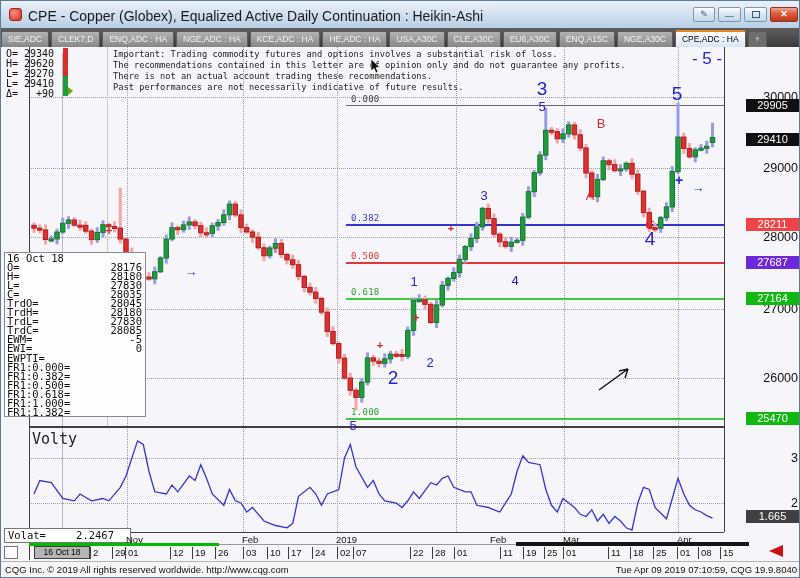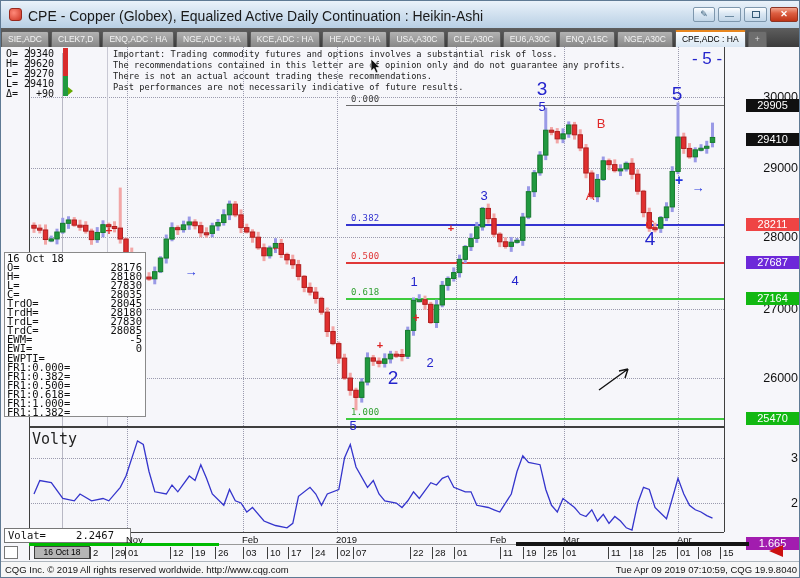--- a/index.html
+++ b/index.html
@@ -345,21 +345,21 @@
       <div class="ptick" style="left: 745px; top: 255px;">27000</div>
       <div class="ptick" style="left: 745px; top: 324px;">26000</div>
       <div class="ptick" style="left: 745px; top: 404px;">3</div>
       <div class="ptick" style="left: 745px; top: 449px;">2</div>
       <div class="badge" style="top: 52px; background: rgb(16, 16, 16);">29905</div>
       <div class="badge" style="top: 86px; background: rgb(16, 16, 16);">29410</div>
       <div class="badge" style="top: 171px; background: #ef4444;">28211</div>
       <div class="badge" style="top: 209px; background: #6d28d9;">27687</div>
       <div class="badge" style="top: 245px; background: rgb(18, 184, 18);">27164</div>
       <div class="badge" style="top: 365px; background: rgb(18, 184, 18);">25470</div>
-      <div class="badge" style="top: 490px; background: #a21caf;">1.665</div>
+      <div class="badge" style="top: 463px; background: #404040;">1.665</div>
       <div class="wave" style="left: 392px; top: 331px; color: rgb(36, 36, 204); font-size: 19px;">2</div>
       <div class="wave" style="left: 541px; top: 42px; color: rgb(36, 36, 204); font-size: 19px;">3</div>
       <div class="wave" style="left: 649px; top: 192px; color: rgb(36, 36, 204); font-size: 19px;">4</div>
       <div class="wave" style="left: 676px; top: 47px; color: rgb(36, 36, 204); font-size: 19px;">5</div>
       <div class="wave" style="left: 706px; top: 12px; color: rgb(36, 36, 204); font-size: 17px;">- 5 -</div>
       <div class="wave" style="left: 413px; top: 234px; color: rgb(36, 36, 204); font-size: 13px;">1</div>
       <div class="wave" style="left: 429px; top: 315px; color: rgb(36, 36, 204); font-size: 13px;">2</div>
       <div class="wave" style="left: 483px; top: 148px; color: rgb(36, 36, 204); font-size: 13px;">3</div>
       <div class="wave" style="left: 514px; top: 233px; color: rgb(36, 36, 204); font-size: 13px;">4</div>
       <div class="wave" style="left: 541px; top: 59px; color: rgb(36, 36, 204); font-size: 13px;">5</div>

